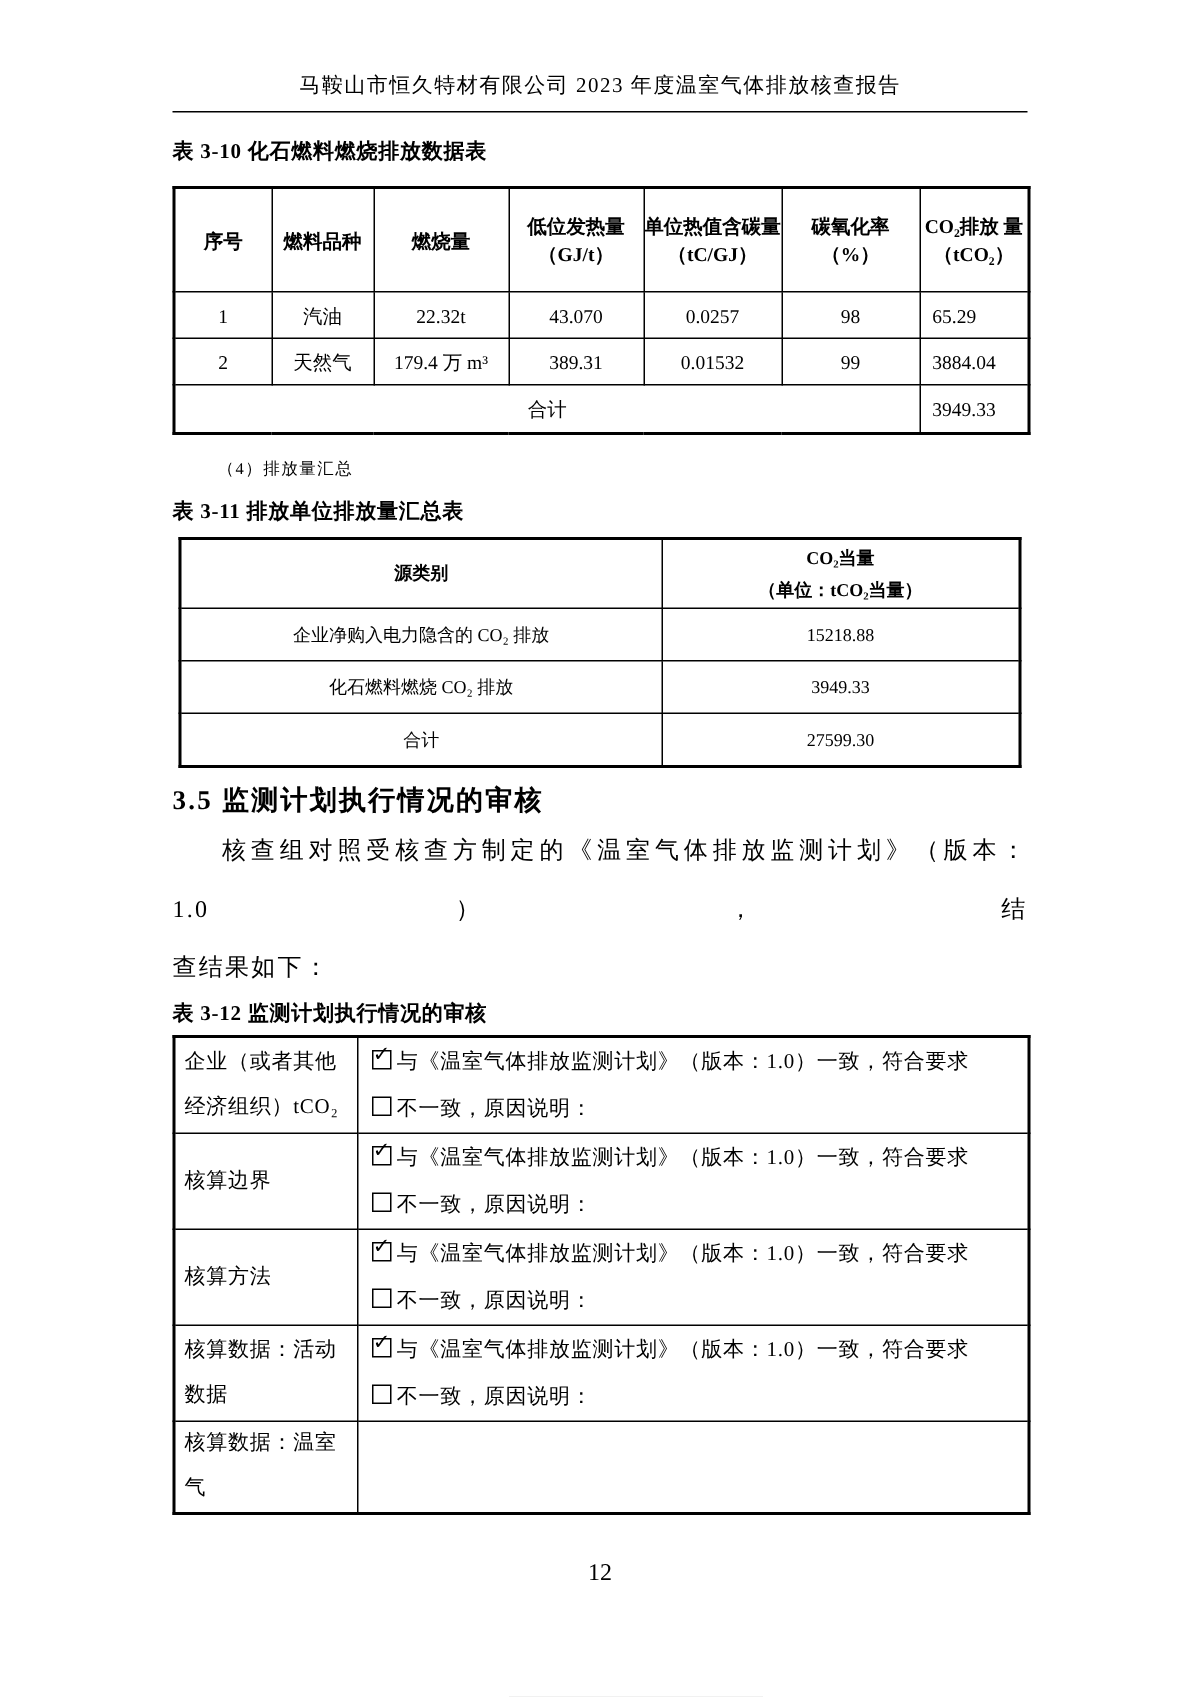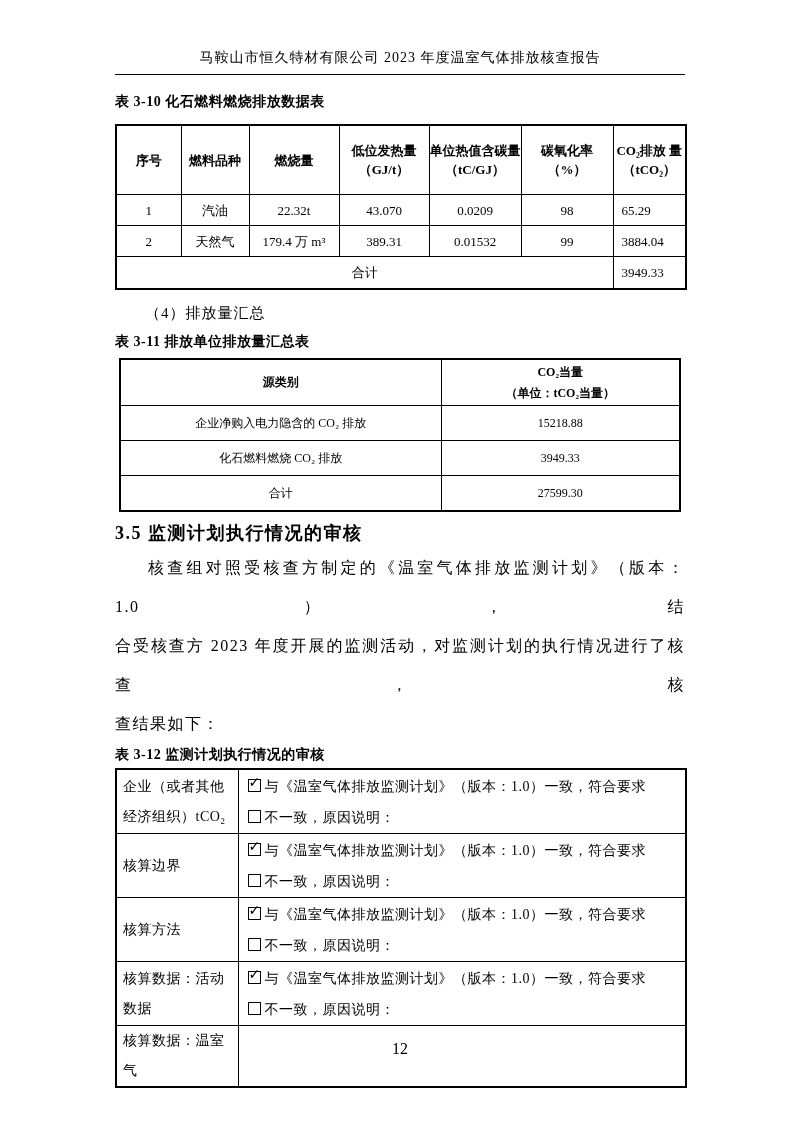--- a/index.html
+++ b/index.html
@@ -31,21 +31,21 @@
   table.doc th { font-weight: bold; }
 
   
   .t310 { width: 570px; margin-top: 13px; font-size: 13px; }
   .t310 th { line-height: 19px; height: 68px; padding: 2px 9px; }
   .t310 td { height: 30px; line-height: 17px; padding: 2px 3px; }
   .t310 td.leftcell { text-align: left; padding-left: 8px; }
   .t310 tr.totalrow td { height: 31px; }
 
   
-  .sub4 { margin-top: 13px; font-size: 15px; line-height: 21px; letter-spacing: 1px; text-indent: 30px; }
+  .sub4 { margin-top: 13px; font-size: 11px; line-height: 21px; letter-spacing: 1px; text-indent: 30px; }
 
   
   .t311 { width: 560px; margin: 7px auto 0 auto; font-size: 12px; }
   .t311 th { line-height: 21px; height: 45px; padding: 1px 4px; }
   .t311 td { height: 34px; line-height: 18px; }
 
   
   .sec-heading { margin: 8px 0 0 0; font-size: 18px; font-weight: bold; letter-spacing: 1.5px; line-height: 26px; }
 
   
@@ -108,21 +108,21 @@
         <th>低位发热量 （GJ/t）</th>
         <th>单位热值含碳量 （tC/GJ）</th>
         <th>碳氧化率 （%）</th>
         <th>CO₂排放 量（tCO₂）</th>
       </tr>
       <tr>
         <td>1</td>
         <td>汽油</td>
         <td>22.32t</td>
         <td>43.070</td>
-        <td>0.0209</td>
+        <td>0.0257</td>
         <td>98</td>
         <td class="leftcell">65.29</td>
       </tr>
       <tr>
         <td>2</td>
         <td>天然气</td>
         <td>179.4 万 m³</td>
         <td>389.31</td>
         <td>0.01532</td>
         <td>99</td>
@@ -164,21 +164,20 @@
         <td>合计</td>
         <td>27599.30</td>
       </tr>
     </tbody>
       </table>
 
     <div class="sec-heading">3.5  监测计划执行情况的审核</div>
 
     <div class="para">
       <div class="pline jl indent">核查组对照受核查方制定的《温室气体排放监测计划》（版本：1.0），结</div>
-      <div class="pline jl">合受核查方 2023 年度开展的监测活动，对监测计划的执行情况进行了核查，核</div>
       <div class="pline">查结果如下：</div>
     </div>
 
     <div class="tbl-title title-312">表 3-12  监测计划执行情况的审核</div>
 
     <table class="doc t312">
       <colgroup>
           <col style="width:122px">
           <col style="width:448px">
         </colgroup>

